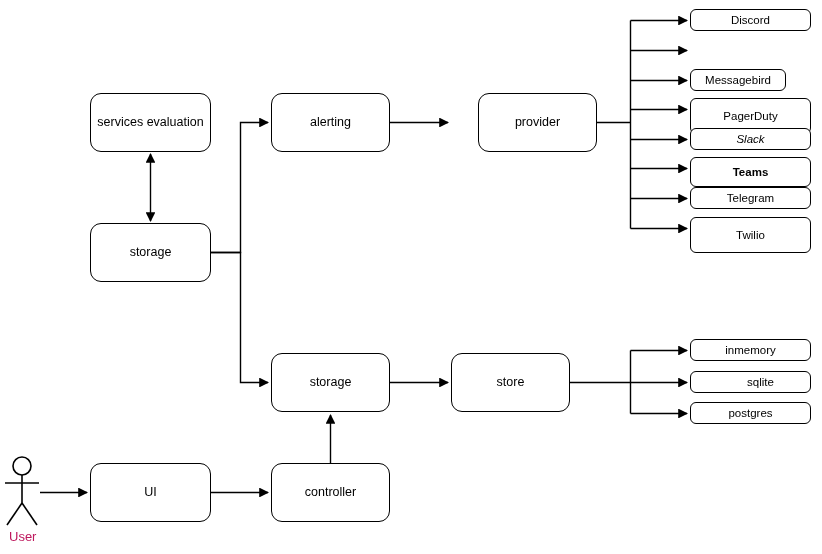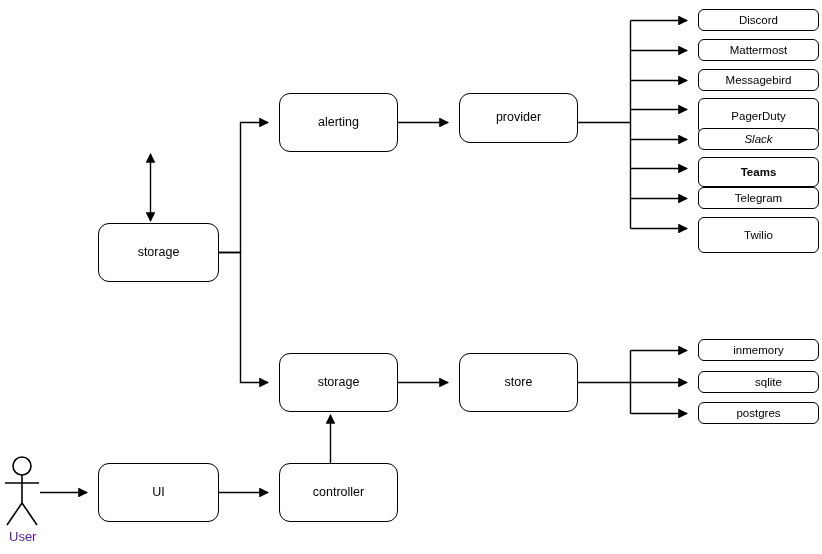--- a/index.html
+++ b/index.html
@@ -19,42 +19,41 @@
     position: absolute;
     box-sizing: border-box;
     border: 1px solid #000000;
     background: #ffffff;
     display: flex;
     align-items: center;
     justify-content: center;
     color: #000000;
     text-align: left;
     line-height: 1.1;
-    margin-left: 8px;
   }
   .node.big {
     border-radius: 11px;
     font-size: 12.5px;
   }
   .node.leaf {
     border-radius: 6px;
     font-size: 11.5px;
   }
   svg.wires {
     position: absolute;
     left: 0;
     top: 0;
     width: 822px;
     height: 554px;
     overflow: visible;
   }
   .actor-label {
     position: absolute;
     font-size: 13px;
-    color: #4c1d95;
+    color: #be185d;
     white-space: nowrap;
   }
 </style>
 </head>
 <body>
 
 <div id="canvas">
 
   <svg class="wires" viewBox="0 0 822 554" xmlns="http://www.w3.org/2000/svg">
     <defs>
@@ -95,49 +94,49 @@
 
     <g stroke="#000" stroke-width="1.6" fill="none">
       <circle cx="22" cy="466" r="9"></circle>
       <line x1="22" y1="475" x2="22" y2="503"></line>
       <line x1="5" y1="483" x2="39" y2="483"></line>
       <line x1="22" y1="503" x2="7" y2="525"></line>
       <line x1="22" y1="503" x2="37" y2="525"></line>
     </g>
   </svg>
 
+  <div class="node big" style="left:90px;top:93px;width:121px;height:59px;">
+    <span>services evaluation</span>
+  </div>
   <div class="node big" style="left:90px;top:223px;width:121px;height:59px;">
     <span>storage</span>
   </div>
   <div class="node big" style="left:271px;top:93px;width:119px;height:59px;">
     <span>alerting</span>
   </div>
-  <div class="node big" style="left:451px;top:93px;width:119px;height:50px;">
+  <div class="node big" style="left:478px;top:93px;width:119px;height:59px;">
     <span>provider</span>
   </div>
   <div class="node big" style="left:271px;top:353px;width:119px;height:59px;">
     <span>storage</span>
   </div>
   <div class="node big" style="left:451px;top:353px;width:119px;height:59px;">
     <span>store</span>
   </div>
   <div class="node big" style="left:90px;top:463px;width:121px;height:59px;">
     <span>UI</span>
   </div>
   <div class="node big" style="left:271px;top:463px;width:119px;height:59px;">
     <span>controller</span>
   </div>
 
   <div class="node leaf" style="left:690px;top:9px;width:121px;height:22px;">
     <span>Discord</span>
   </div>
-  <div class="node leaf" style="left:690px;top:39px;width:121px;height:22px;">
-    <span>Mattermost</span>
-  </div>
-  <div class="node leaf" style="left:690px;top:69px;width:121px;height:22px;">
+  <div class="node leaf" style="left:690px;top:69px;width:96px;height:22px;">
     <span>Messagebird</span>
   </div>
   <div class="node leaf" style="left:690px;top:98px;width:121px;height:36px;">
     <span>PagerDuty</span>
   </div>
   <div class="node leaf" style="left:690px;top:128px;width:121px;height:22px;font-style:italic;">
     <span>Slack</span>
   </div>
   <div class="node leaf" style="left:690px;top:157px;width:121px;height:30px;font-weight:bold;">
     <span>Teams</span>

